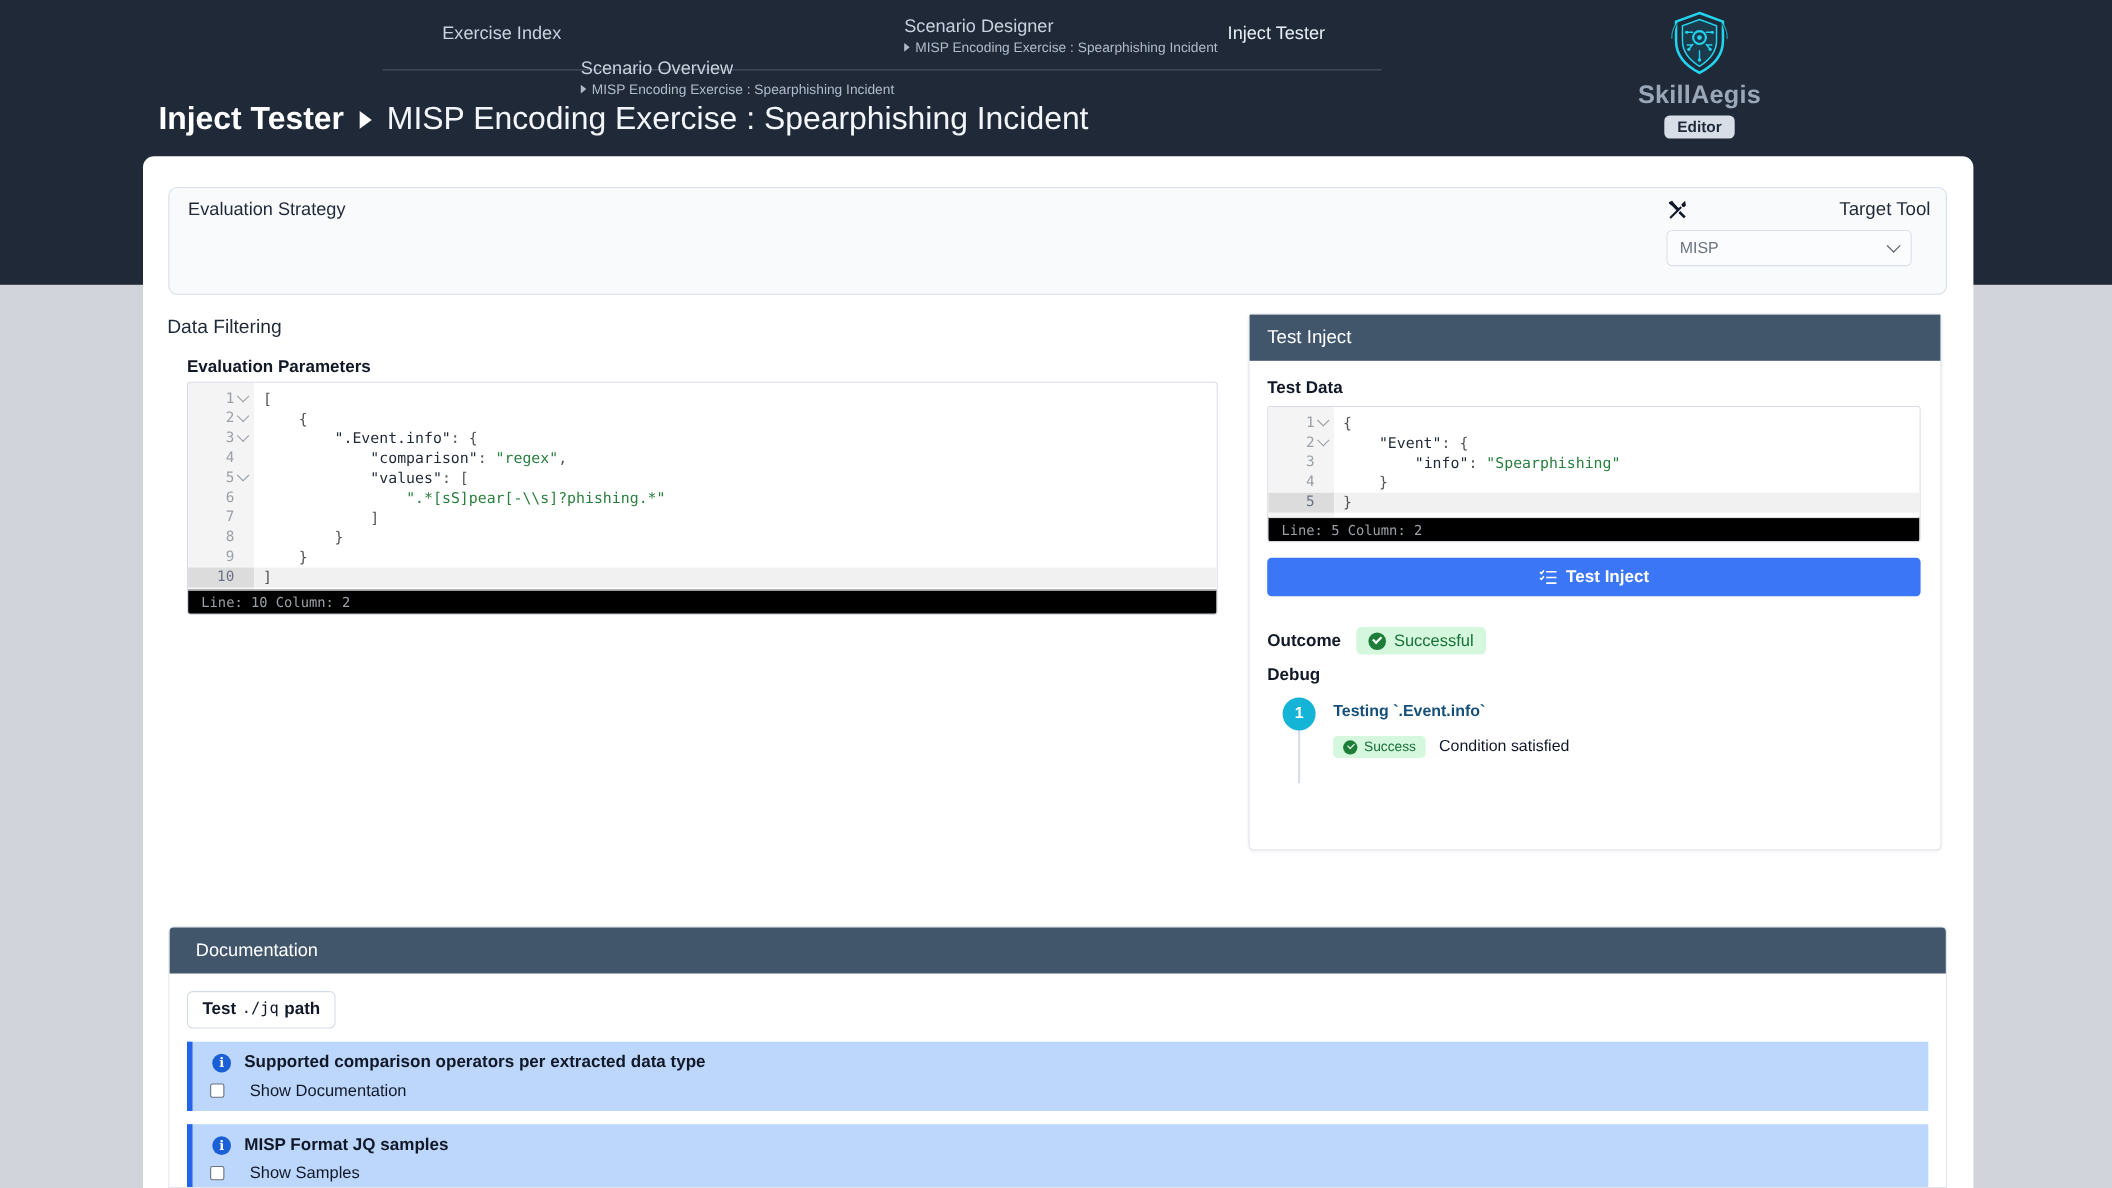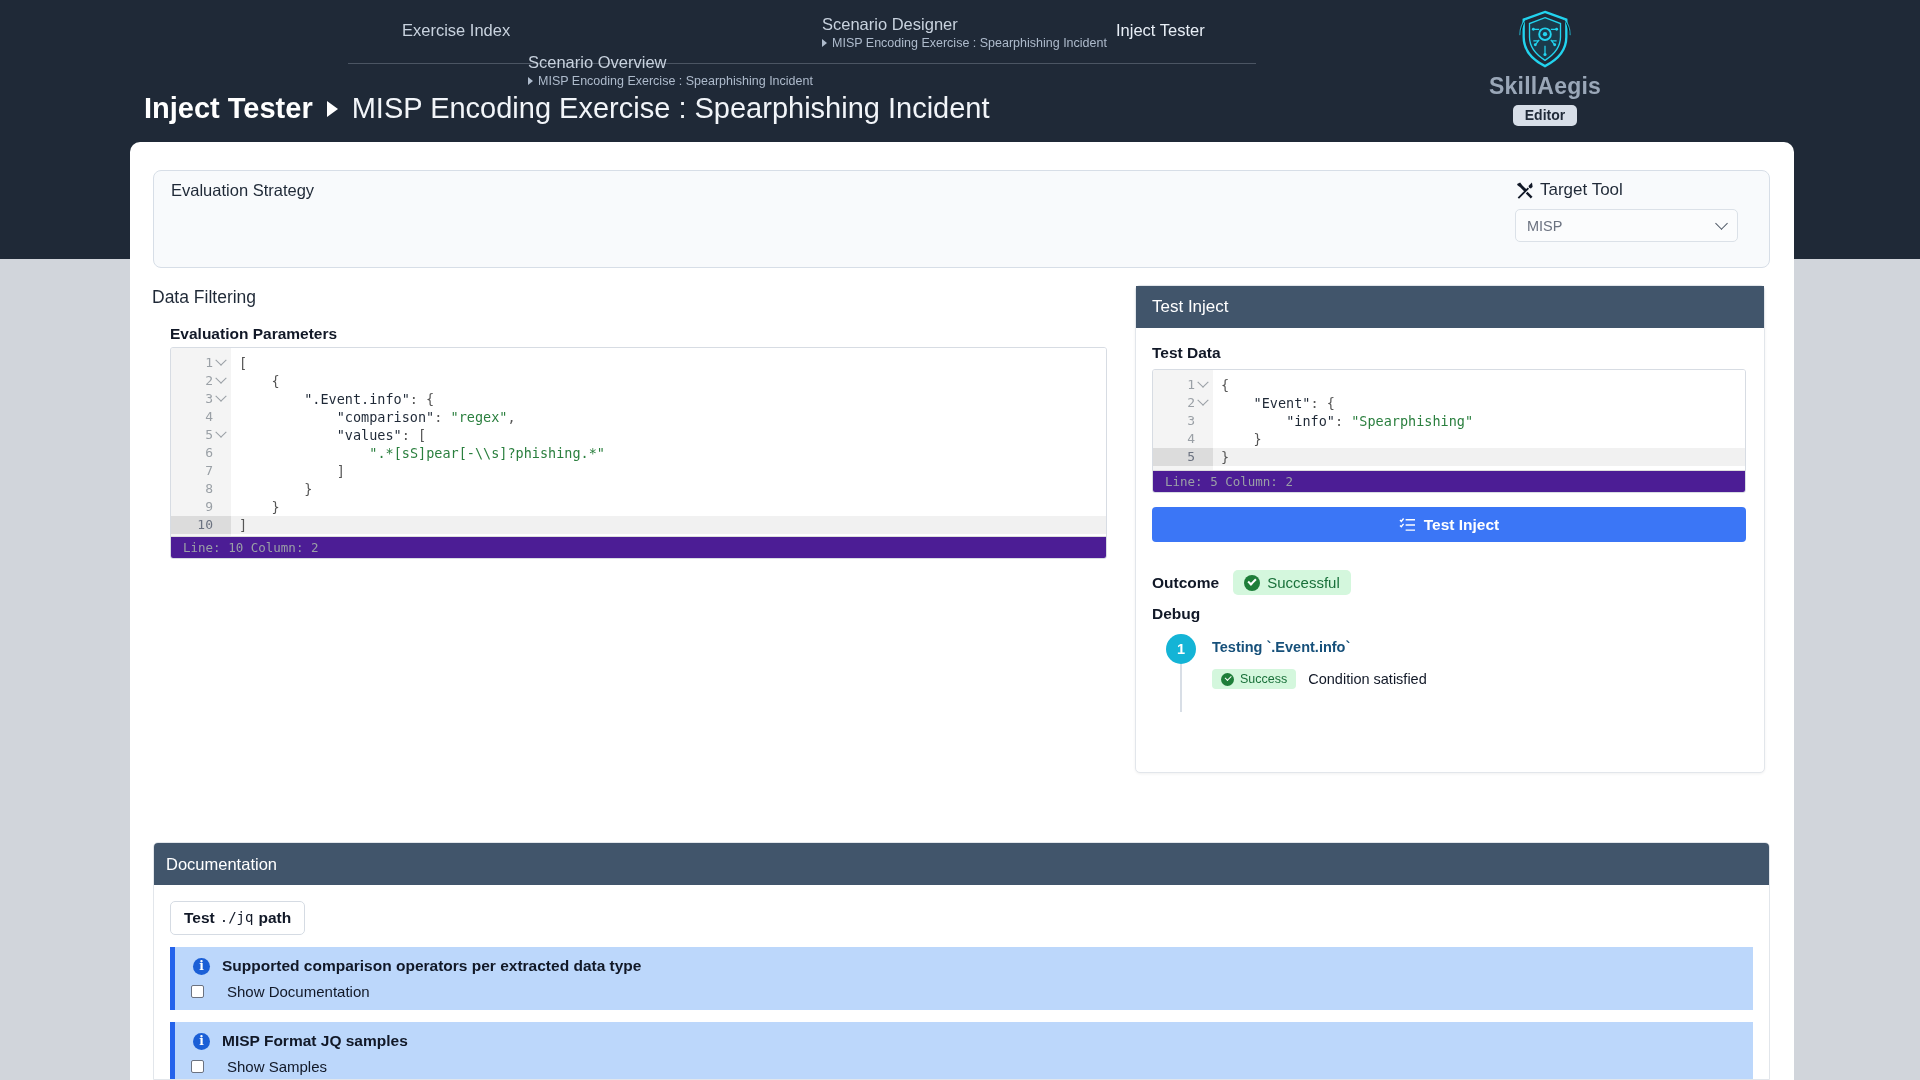--- a/index.html
+++ b/index.html
@@ -128,22 +128,22 @@
     content: ""; position: absolute; inset: 0;
     border-radius: 50%; background: #15c3e2;
   }
   .strategy-opt-label { font-size: 16.5px; color: #1f2937; }
 
   
   #target-tool {
     position: absolute; left: 1515px; top: 180px; width: 240px; z-index: 7;
   }
   #target-tool-head {
-    display: flex; align-items: center; gap: 6px;
-    font-size: 17px; color: #1f2937; margin-bottom: 9px;
+    display: flex; align-items: center; gap: 17px;
+    font-size: 17px; color: #1f2937; margin-bottom: 9px; justify-content: space-between;
   }
   #target-tool-select {
     width: 223px; height: 33px; background: #fbfcfd;
     border: 1px solid #dbe1e8; border-radius: 5px;
     display: flex; align-items: center; justify-content: space-between;
     padding: 0 11px; color: #6b7280; font-size: 14.5px;
   }
   .chev-d {
     width: 9px; height: 9px; border-right: 1.6px solid #4b5563;
     border-bottom: 1.6px solid #4b5563; transform: rotate(45deg);
@@ -194,21 +194,21 @@
   .code-line {
     height: 18px; line-height: 18px; white-space: pre; padding-left: 8px;
     color: #3b3b3b;
   }
   .code-line.active { background: #f1f1f1; }
   .tok-str { color: #2a7f3e; }
   .tok-key { color: #1f2937; }
   .tok-pun { color: #555555; }
   .status-bar {
     position: absolute; left: 0; bottom: 0; width: 100%; height: 22px;
-    background: #4c1d95; border-top: 1px solid #dddddd;
+    background: #000000; border-top: 1px solid #dddddd;
     font-family: "DejaVu Sans Mono", monospace; font-size: 12.5px;
     color: #9aa0a6; display: flex; align-items: center; padding-left: 12px;
   }
 
   
   #test-inject-panel {
     position: absolute; left: 1005px; top: 143px;
     width: 630px; height: 488px;
     background: #ffffff; border: 1px solid #e2e6eb; border-radius: 5px;
     box-shadow: 0 1px 3px rgba(0,0,0,.06);
@@ -289,21 +289,21 @@
 
   
   #documentation-panel {
     position: absolute; left: 23px; top: 700px;
     width: 1617px; height: 238px;
     background: #ffffff; border: 1px solid #e2e6eb; border-radius: 5px 5px 0 0;
     overflow: hidden;
   }
   #documentation-header {
     height: 42px; background: #41556b; color: #ffffff;
-    display: flex; align-items: center; padding-left: 12px; font-size: 16.5px;
+    display: flex; align-items: center; padding-left: 24px; font-size: 16.5px;
   }
   #doc-test-btn {
     margin: 16px 0 0 16px; display: inline-flex; align-items: flex-start; gap: 5px;
     border: 1px solid #d5dbe3; border-radius: 5px;
     padding: 7px 13px; background: #ffffff; font-size: 15.5px;
     color: #111827; font-weight: bold; cursor: pointer;
   }
   #doc-test-btn .mono {
     font-family: "DejaVu Sans Mono", monospace; font-weight: normal; font-size: 14px;
   }

